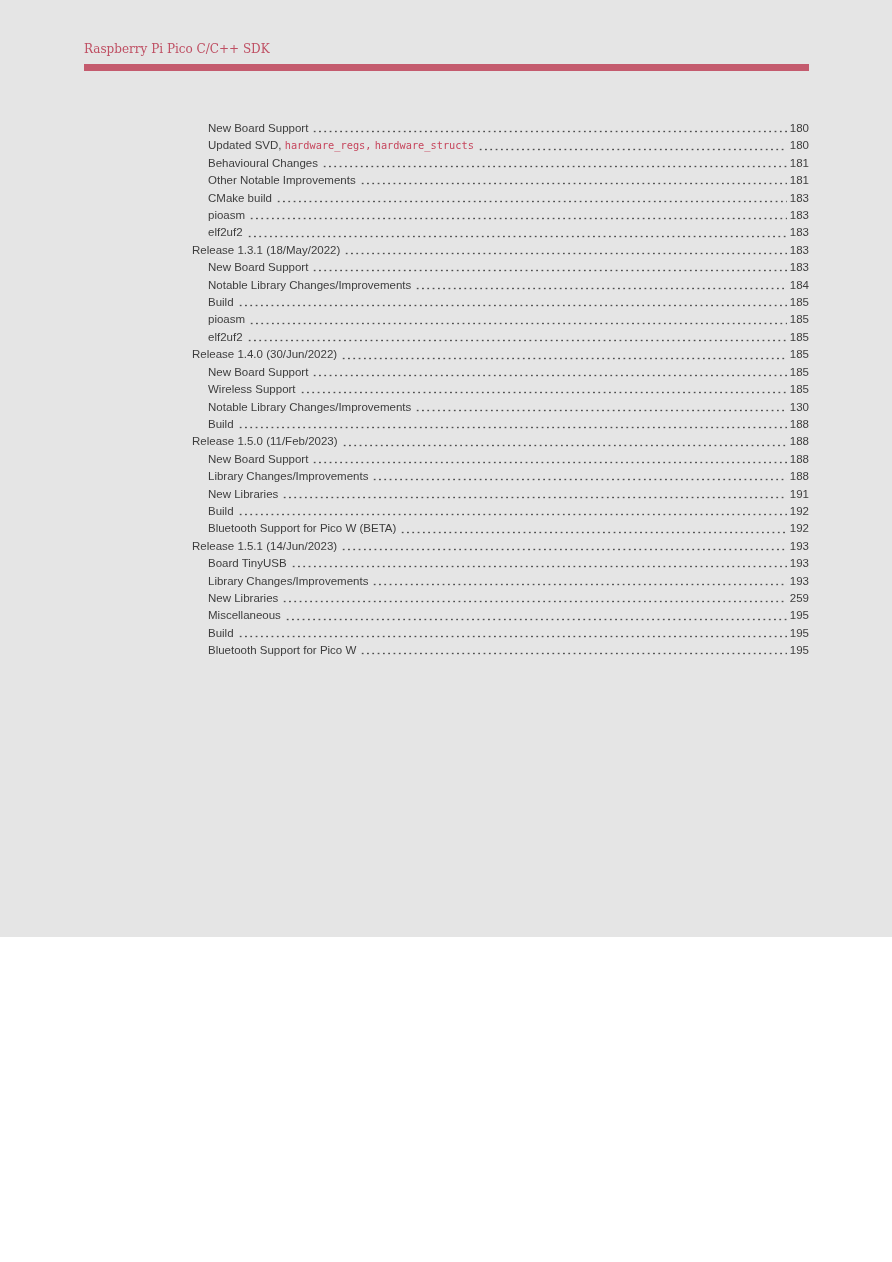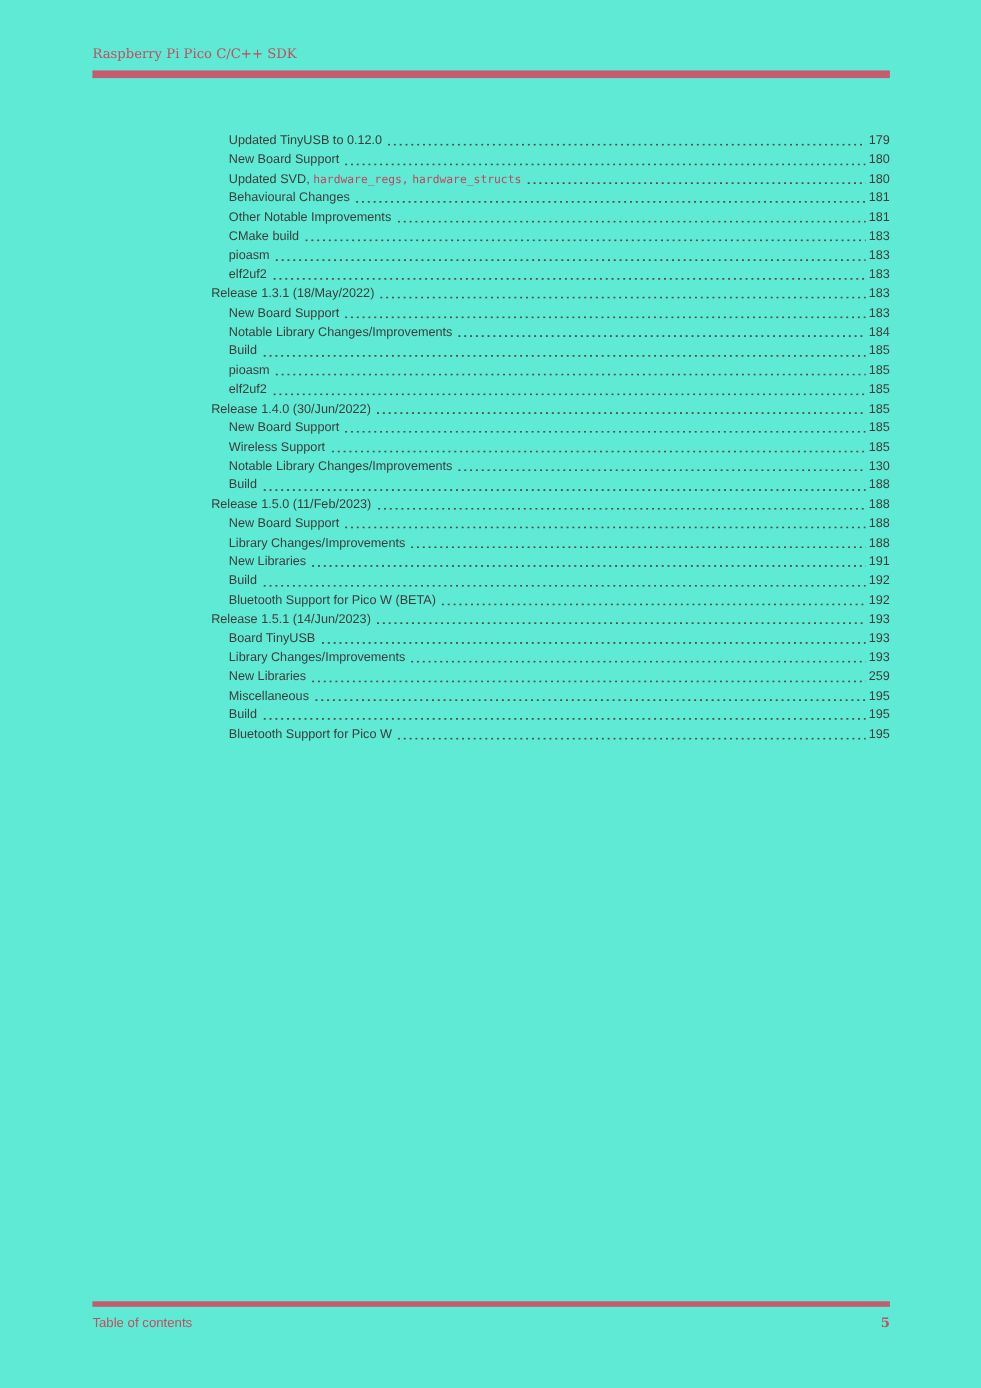--- a/index.html
+++ b/index.html
@@ -1,21 +1,21 @@
 <!DOCTYPE html>
 <html><head>
 <meta charset="utf-8">
 <style>
   html, body { margin: 0; padding: 0; background: #ffffff; }
 
   .page {
     position: relative;
     width: 892px;
-    height: 1262px;
-    background: #5eead4;
+    height: 937px;
+    background: #e5e5e5;
     overflow: hidden;
     font-family: "Liberation Sans", sans-serif;
     --accent-rule: #c45b6e;
     --accent-text: #bf4f63;
     --code-red: #c6455c;
     --body-text: #3d3d3d;
     --dot-color: #4e4e4e;
   }
 
   
@@ -97,25 +97,20 @@
 </head>
 <body>
 
 <div class="page" style="--accent-rule: #c45b6e; --accent-text: #bf4f63; --code-red: #c6455c; --body-text: #3d3d3d; --dot-color: #4e4e4e;">
 
   <div class="header-title">Raspberry Pi Pico C/C++ SDK</div>
   <div class="rule top-rule"></div>
 
   <div class="toc" id="toc">
       <div class="toc-row lvl3">
-        <span class="toc-label"><span>Updated TinyUSB to 0.12.0</span></span>
-        <span class="leader"></span>
-        <span class="toc-page">179</span>
-      </div>
-      <div class="toc-row lvl3">
         <span class="toc-label"><span>New Board Support</span></span>
         <span class="leader"></span>
         <span class="toc-page">180</span>
       </div>
       <div class="toc-row lvl3">
         <span class="toc-label"><span>Updated SVD, </span><span class="code">hardware_regs,</span><span> </span><span class="code">hardware_structs</span></span>
         <span class="leader"></span>
         <span class="toc-page">180</span>
       </div>
       <div class="toc-row lvl3">

